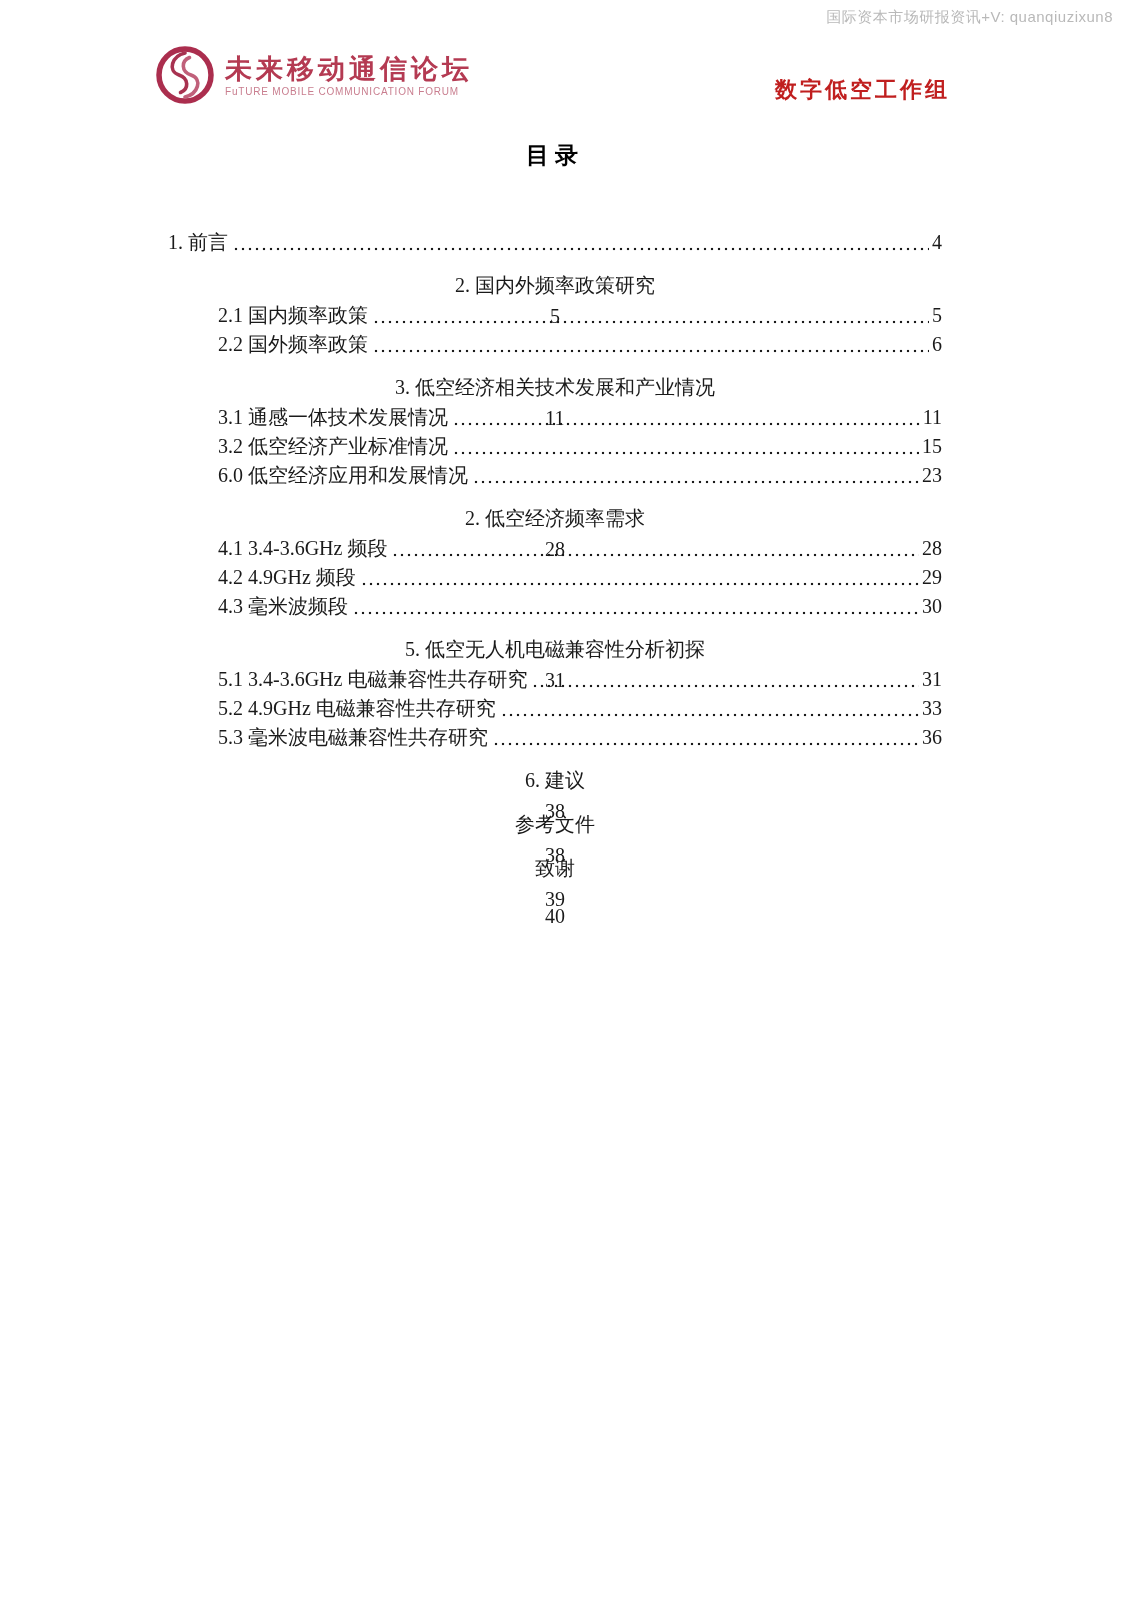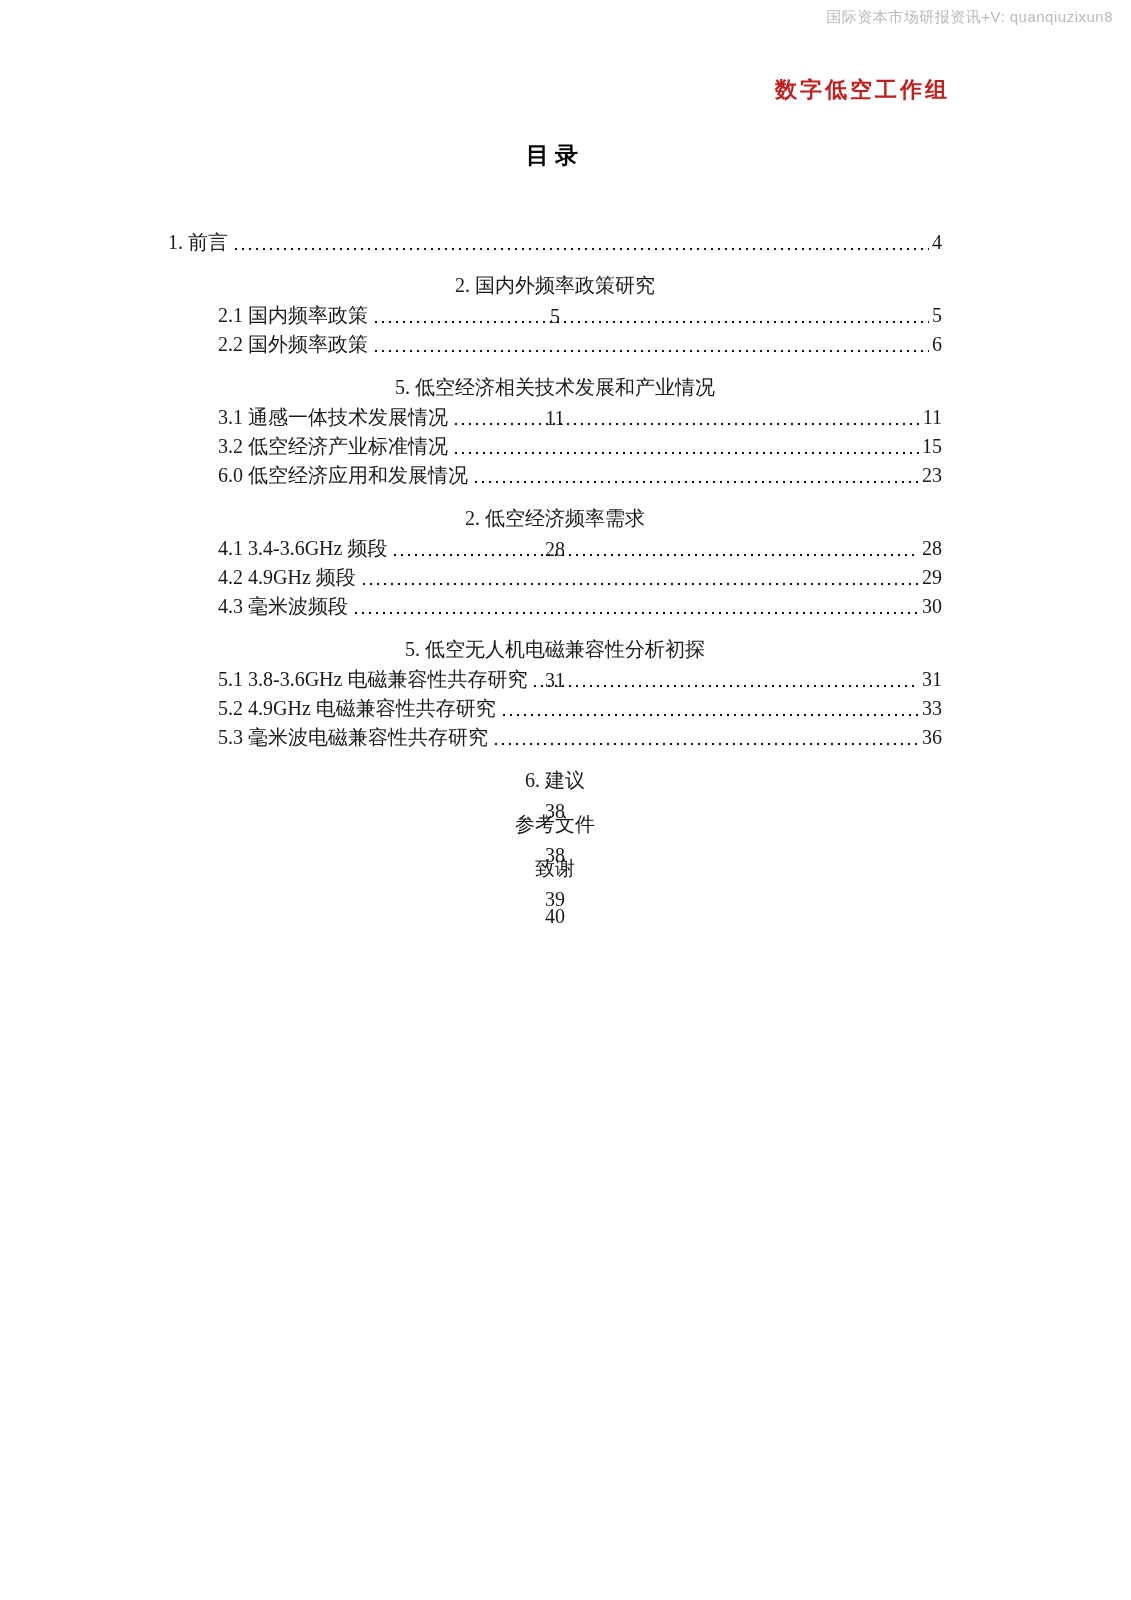--- a/index.html
+++ b/index.html
@@ -114,20 +114,31 @@
     white-space: nowrap;
   }
 </style>
 </head>
 <body>
 
 <div class="page">
 
   <div class="watermark">国际资本市场研报资讯+V: quanqiuzixun8</div>
 
+  <div class="logo">
+    <svg class="logo-icon" width="60" height="60" viewBox="0 0 60 60">
+      <circle cx="30" cy="30" r="26" fill="none" stroke="#ab2e4e" stroke-width="5.5"></circle>
+      <path d="M30 8 C17 11 12 26 24 30 C34 33.5 34 44 25.5 47.5" fill="none" stroke="#a83250" stroke-width="3.6" stroke-linecap="round"></path>
+      <path d="M30 52 C43 49 48 34 36 30 C26 26.5 26 16 34.5 12.5" fill="none" stroke="#c0607a" stroke-width="3.6" stroke-linecap="round"></path>
+    </svg>
+    <div class="logo-text">
+      <div class="logo-cn">未来移动通信论坛</div>
+      <div class="logo-en">FuTURE MOBILE COMMUNICATION FORUM</div>
+    </div>
+  </div>
 
   <div class="group-title">数字低空工作组</div>
 
   <h1 class="toc-title">目录</h1>
 
   <nav class="toc" id="toc">
       <div class="toc-row level-1">
     <span class="toc-label">1. 前言</span>
     <span class="toc-dots"></span>
     <span class="toc-page">4</span>
@@ -141,21 +152,21 @@
     <span class="toc-label">2.1 国内频率政策</span>
     <span class="toc-dots"></span>
     <span class="toc-page">5</span>
   </div>
       <div class="toc-row level-2">
     <span class="toc-label">2.2 国外频率政策</span>
     <span class="toc-dots"></span>
     <span class="toc-page">6</span>
   </div>
       <div class="toc-row level-1">
-    <span class="toc-label">5. 低空经济相关技术发展和产业情况</span>
+    <span class="toc-label">3. 低空经济相关技术发展和产业情况</span>
     <span class="toc-dots"></span>
     <span class="toc-page">11</span>
   </div>
       <div class="toc-row level-2">
     <span class="toc-label">3.1 通感一体技术发展情况</span>
     <span class="toc-dots"></span>
     <span class="toc-page">11</span>
   </div>
       <div class="toc-row level-2">
     <span class="toc-label">3.2 低空经济产业标准情况</span>
@@ -186,21 +197,21 @@
     <span class="toc-label">4.3 毫米波频段</span>
     <span class="toc-dots"></span>
     <span class="toc-page">30</span>
   </div>
       <div class="toc-row level-1">
     <span class="toc-label">5. 低空无人机电磁兼容性分析初探</span>
     <span class="toc-dots"></span>
     <span class="toc-page">31</span>
   </div>
       <div class="toc-row level-2">
-    <span class="toc-label">5.1 3.8-3.6GHz 电磁兼容性共存研究</span>
+    <span class="toc-label">5.1 3.4-3.6GHz 电磁兼容性共存研究</span>
     <span class="toc-dots"></span>
     <span class="toc-page">31</span>
   </div>
       <div class="toc-row level-2">
     <span class="toc-label">5.2 4.9GHz 电磁兼容性共存研究</span>
     <span class="toc-dots"></span>
     <span class="toc-page">33</span>
   </div>
       <div class="toc-row level-2">
     <span class="toc-label">5.3 毫米波电磁兼容性共存研究</span>

